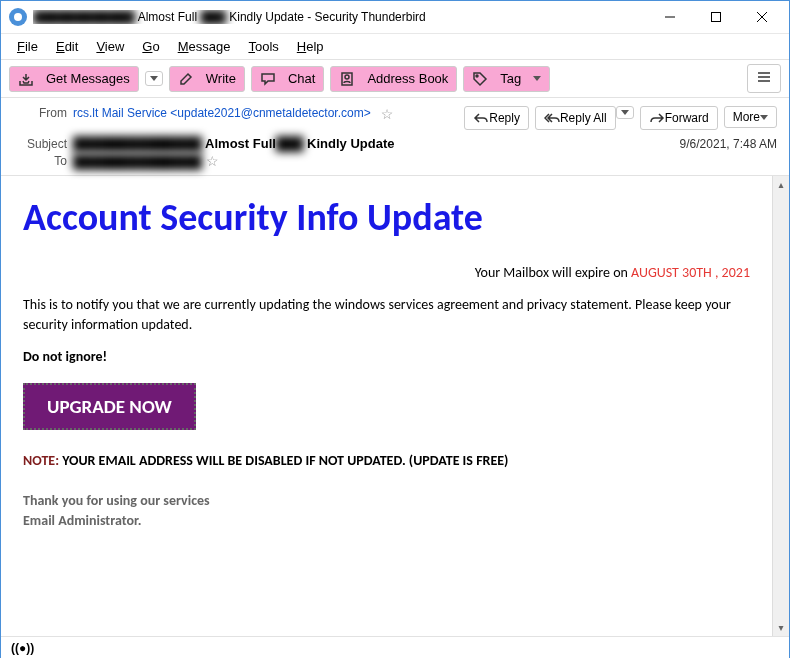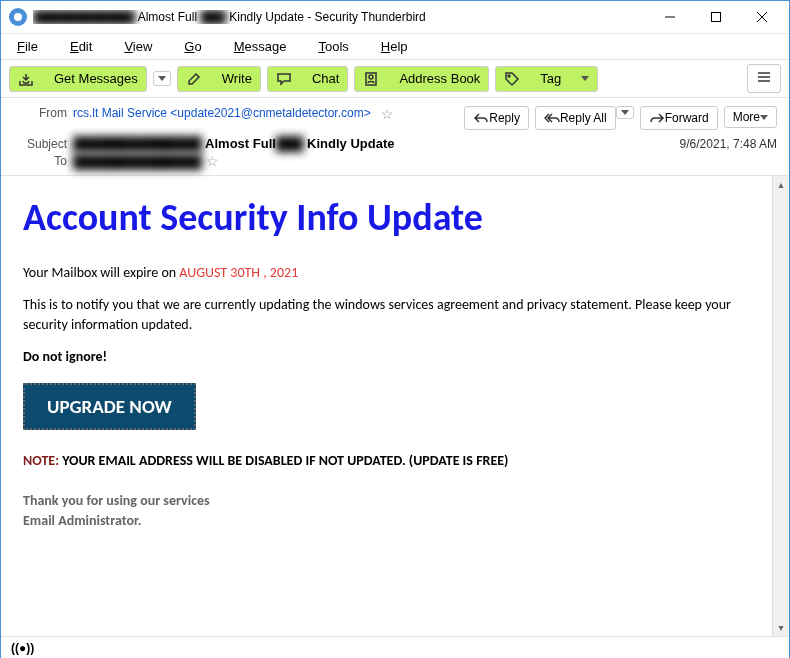--- a/index.html
+++ b/index.html
@@ -5,25 +5,25 @@
 * { box-sizing: border-box; margin: 0; padding: 0; }
 body { font-family: "Segoe UI", Tahoma, sans-serif; font-size: 13px; background: #fff; width: 790px; }
 .window { border: 1px solid #4a90d9; background: #fff; width: 790px; }
 .titlebar { display: flex; align-items: center; height: 32px; padding: 0 4px 0 8px; background: #fff; }
 .titlebar-icon { width: 18px; height: 18px; border-radius: 50%; background: #4a90d9; display: flex; align-items: center; justify-content: center; color: #fff; font-size: 10px; margin-right: 6px; }
 .titlebar-text { flex: 1; color: #000; font-size: 12px; overflow: hidden; white-space: nowrap; }
 .blur { filter: blur(4px); display: inline-block; }
 .win-controls { display: flex; }
 .win-btn { width: 46px; height: 30px; display: flex; align-items: center; justify-content: center; cursor: pointer; }
 .win-btn svg { width: 12px; height: 12px; stroke: #000; }
-.menubar { display: flex; gap: 16px; padding: 2px 8px; border-top: 1px solid #e8e8e8; }
+.menubar { display: flex; gap: 2px; padding: 2px 8px; border-top: 1px solid #e8e8e8; }
 .menu-item { padding: 3px 8px; cursor: pointer; font-size: 13px; }
 .menu-item u { text-decoration: underline; }
 .toolbar { display: flex; align-items: center; gap: 6px; padding: 4px 8px; border-top: 1px solid #e2e2e2; border-bottom: 1px solid #e2e2e2; }
-.tbtn { display: flex; align-items: center; gap: 20px; padding: 4px 8px; border: 1px solid #ccc; border-radius: 3px; background: #bef264; cursor: pointer; font-size: 13px; }
+.tbtn { display: flex; align-items: center; gap: 12px; padding: 4px 8px; border: 1px solid #ccc; border-radius: 3px; background: #f9a8d4; cursor: pointer; font-size: 13px; }
 .tbtn-caret { width: 18px; padding: 4px 2px; display: flex; align-items: center; justify-content: center; border: 1px solid #ccc; border-radius: 3px; background: #fff; cursor: pointer; }
 .spacer { flex: 1; }
 .hamburger { padding: 4px 8px; border: 1px solid #ccc; border-radius: 3px; cursor: pointer; }
 .msg-header { padding: 8px 12px 6px 12px; border-bottom: 1px solid #e2e2e2; }
 .action-row { display: flex; align-items: flex-start; gap: 6px; margin-bottom: 6px; }
 .from-lbl { width: 54px; text-align: right; color: #555; font-size: 12px; }
 .from-val { color: #15c; font-size: 12px; }
 .star { color: #999; font-size: 14px; cursor: pointer; margin: 0 4px; }
 .abtn { display: flex; align-items: center; gap: 0; padding: 3px 8px; border: 1px solid #ccc; border-radius: 3px; background: #fff; cursor: pointer; font-size: 12px; }
 .abtn-split { border-left: 1px solid #ccc; margin-left: -6px; padding-left: 4px; padding-right: 4px; }
@@ -31,25 +31,25 @@
 .subj-lbl { width: 54px; text-align: right; color: #555; font-size: 12px; }
 .subj-val { flex: 1; font-size: 13px; padding-left: 6px; }
 .date-val { color: #333; font-size: 12px; }
 .to-row { display: flex; align-items: center; margin-top: 2px; }
 .msg-body-wrap { position: relative; display: flex; }
 .msg-body { flex: 1; padding: 18px 22px; overflow-y: auto; height: 460px; }
 .scrollbar { width: 17px; background: #f0f0f0; border-left: 1px solid #ddd; display: flex; flex-direction: column; }
 .scroll-arrow { height: 17px; display: flex; align-items: center; justify-content: center; color: #666; font-size: 10px; cursor: pointer; }
 .scroll-track { flex: 1; }
 .h1 { color: #1919e6; font-size: 38px; font-weight: 700; margin-bottom: 24px; font-family: Calibri, Arial, sans-serif; }
-.line1 { font-size: 14px; margin-bottom: 14px; font-family: Calibri, Arial, sans-serif; }
+.line1 { font-size: 14px; margin-bottom: 14px; font-family: Calibri, Arial, sans-serif; text-align: right; }
 .expire-date { color: #e53935; }
 .para { font-size: 14px; line-height: 1.4; margin-bottom: 14px; font-family: Calibri, Arial, sans-serif; }
 .warn { font-weight: 700; font-size: 14px; margin-bottom: 18px; font-family: Calibri, Arial, sans-serif; }
-.upgrade-btn { display: inline-block; background: #0c4a6e; color: #fff; font-weight: 700; font-size: 19px; padding: 10px 22px; border: 2px dotted #666; cursor: pointer; margin-bottom: 22px; font-family: Calibri, Arial, sans-serif; }
+.upgrade-btn { display: inline-block; background: #701a75; color: #fff; font-weight: 700; font-size: 19px; padding: 10px 22px; border: 2px dotted #666; cursor: pointer; margin-bottom: 22px; font-family: Calibri, Arial, sans-serif; }
 .note { font-size: 14px; font-weight: 700; margin-bottom: 22px; font-family: Calibri, Arial, sans-serif; }
 .note-label { color: #7f1d1d; }
 .thanks { font-size: 14px; font-weight: 700; color: #666; line-height: 1.4; font-family: Calibri, Arial, sans-serif; }
 .statusbar { height: 22px; border-top: 1px solid #e2e2e2; display: flex; align-items: center; padding: 0 10px; }
 .sig-icon { font-weight: bold; color: #000; font-size: 12px; }
 svg.ico { width: 16px; height: 16px; stroke: #333; fill: none; stroke-width: 1.5; }
 .caret-down { width:0; height:0; border-left:4px solid transparent; border-right:4px solid transparent; border-top:5px solid #555; }
 </style>
 </head>
 <body>

